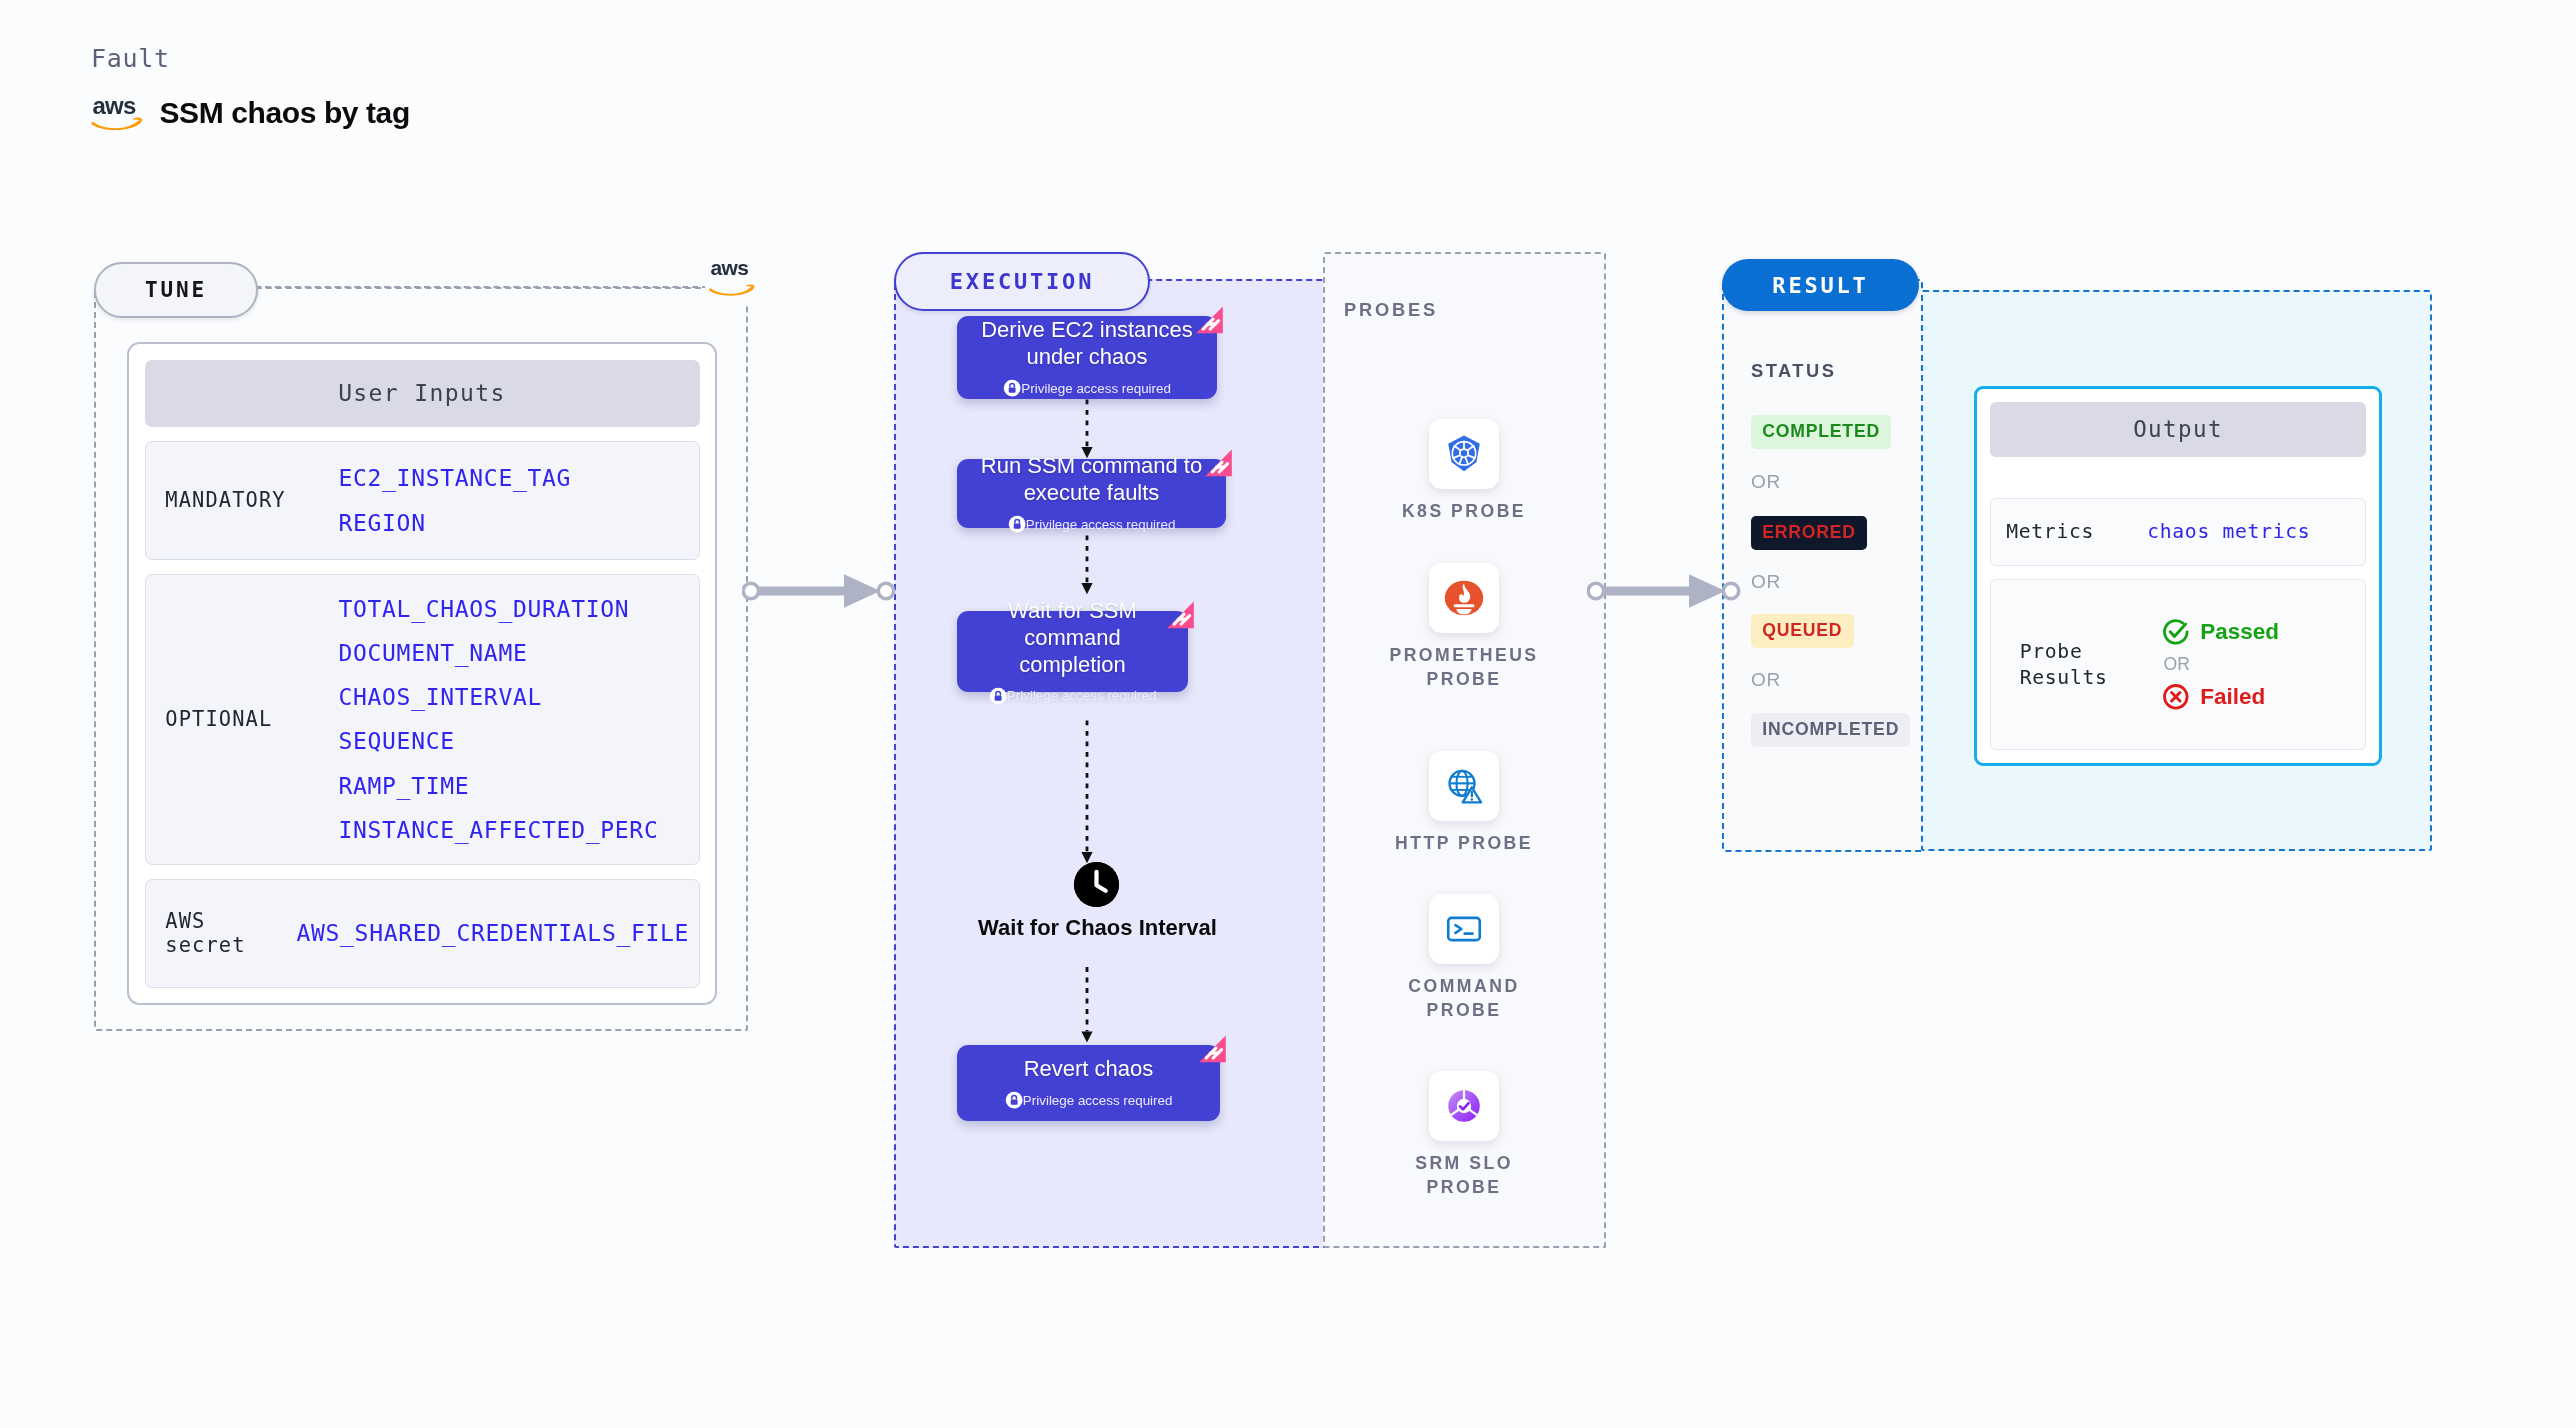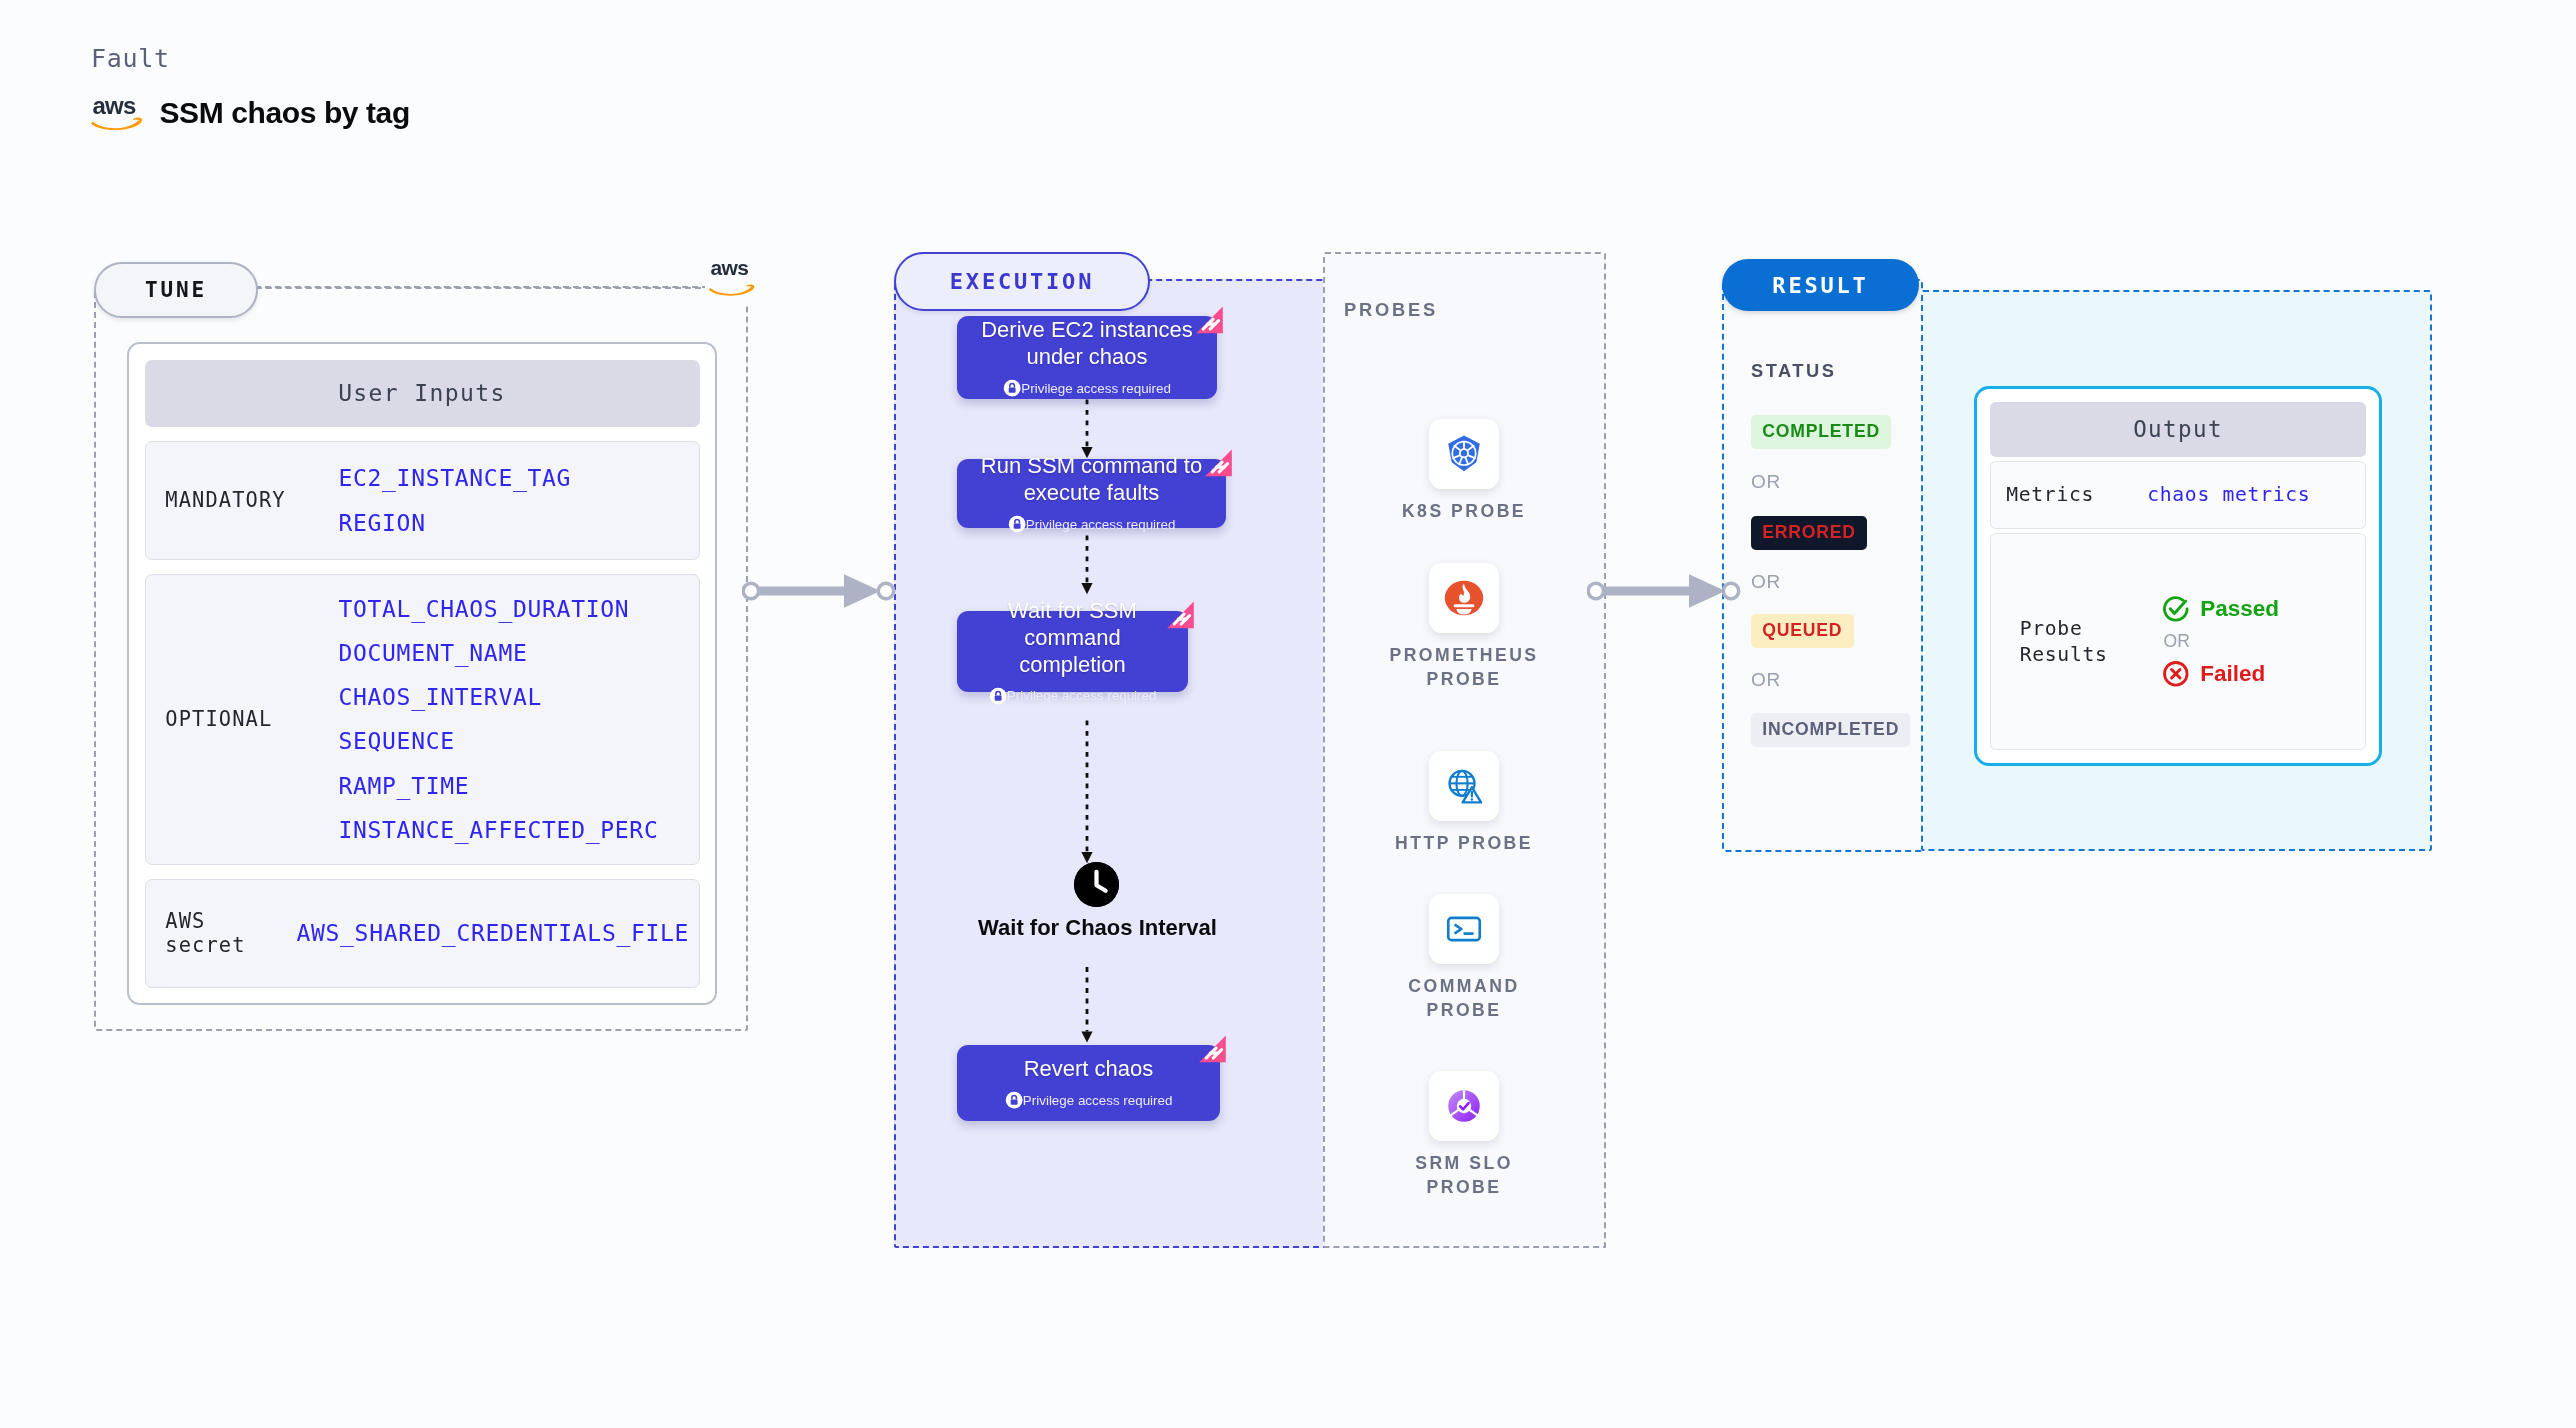--- a/index.html
+++ b/index.html
@@ -106,26 +106,26 @@
     text-align:center;line-height:1.32;}
 
   
   #status-title{position:absolute;left:1751px;top:360px;font-size:18.3px;color:#4a5164;
     letter-spacing:2.5px;font-weight:700;z-index:4;}
   .status-badge{position:absolute;border-radius:4.9px;padding:6.3px 11.3px;font-size:17.6px;
     font-weight:700;letter-spacing:0.8px;z-index:4;}
   .or-text{position:absolute;font-size:19px;color:#9aa0ae;letter-spacing:0.7px;z-index:4;}
 
   #output-card{position:absolute;left:1974px;top:386px;width:408px;height:380px;
-    background:#fff;border:3.5px solid #16aee8;border-radius:15px;box-sizing:border-box;
-    padding:12.7px;display:flex;flex-direction:column;gap:4px;z-index:4;}
+    background:#fff;border:3.5px solid #16aee8;border-radius:9px;box-sizing:border-box;
+    padding:12.7px;display:flex;flex-direction:column;gap:13px;z-index:4;}
   #output-header{height:55px;background:#d9dae6;border-radius:5.6px;
     display:flex;align-items:center;justify-content:center;font-size:22.5px;color:#3b4252;letter-spacing:1.4px;}
   #metrics-row{height:68px;background:#fafbfd;border:1.4px solid #e2e5ec;border-radius:5.6px;
-    display:flex;align-items:center;padding:0 15.5px;box-sizing:border-box;}
+    display:flex;align-items:center;padding:0 15.5px;box-sizing:border-box;margin-top:28px;}
   #metrics-row .mlabel{width:141px;flex:none;font-size:19.7px;color:#23262e;letter-spacing:0.7px;}
   #metrics-row .mval{font-size:19.7px;color:#2f24f0;letter-spacing:0.7px;}
   #probe-results-row{flex:1;background:#fafbfd;border:1.4px solid #e2e5ec;border-radius:5.6px;
     display:flex;align-items:center;padding:0 29px;box-sizing:border-box;}
   #probe-results-row .plabel{width:141px;flex:none;font-size:19.7px;color:#23262e;
     letter-spacing:0.7px;line-height:1.3;}
   .pr-col{display:flex;flex-direction:column;gap:7px;}
   .pr-item{display:flex;align-items:center;gap:9.9px;}
   .pr-item .ptxt{font-size:22.5px;font-weight:700;}
   .pr-or{font-size:17.6px;color:#9aa0ae;padding-left:2.8px;}

